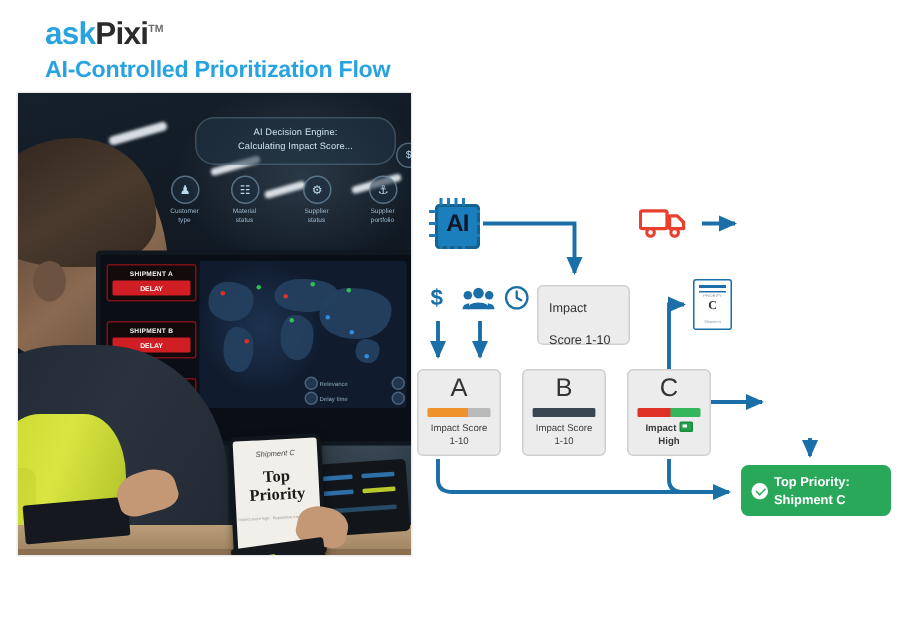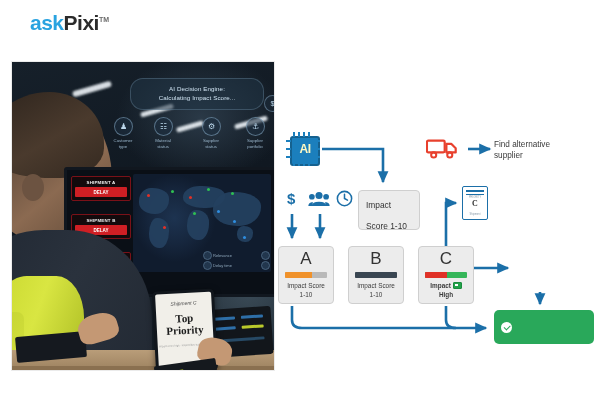--- a/index.html
+++ b/index.html
@@ -91,21 +91,21 @@
 
   
   .flow{position:absolute;left:276px;top:128px;width:318px;height:240px;}
   svg.lines{position:absolute;left:0;top:0;width:318px;height:240px;overflow:visible;}
 
   .node{position:absolute;box-sizing:border-box;}
   .box-gray{background:#ececec;border:1px solid #cfcfcf;border-radius:4px;}
 
   .ai-chip{position:absolute;left:10px;top:4px;width:34px;height:34px;}
   .chip-body{position:absolute;left:4px;top:4px;width:26px;height:26px;background:#1b7fbd;border:2px solid #15618f;border-radius:3px;
-    color:#fef9c3;font-size:12px;font-weight:bold;text-align:center;line-height:23px;letter-spacing:-.5px;}
+    color:#0f172a;font-size:16px;font-weight:bold;text-align:center;line-height:23px;letter-spacing:-.5px;}
   .pin{position:absolute;background:#1b7fbd;}
 
   .factors{position:absolute;left:2px;top:62px;width:76px;height:22px;}
   .fic{position:absolute;color:#1b6fa8;}
 
   .impact-box{position:absolute;left:82px;top:62px;width:62px;height:40px;}
   .impact-box span{display:block;color:#333;font-size:8.4px;line-height:1.4;padding:9px 0 0 7px;}
 
   .truck{position:absolute;left:150px;top:10px;width:34px;height:22px;}
 
@@ -136,20 +136,21 @@
   .goal .check:after{content:"";position:absolute;left:2.6px;top:3.4px;width:5px;height:2.6px;border-left:1.6px solid #29a85a;border-bottom:1.6px solid #29a85a;transform:rotate(-45deg);}
 </style>
 </head>
 <body>
 
 <div class="page">
 
   <div class="brand">
     <span class="ask">ask</span><span class="pixi">Pixi</span><span class="tm">TM</span>
   </div>
+  <div class="page-title">AI-Controlled Prioritization Flow</div>
 
   <div class="photo">
     <div class="ph-bg"></div>
 
     <div class="ph-light" style="left:60px;top:24px;width:40px;height:6px;"></div>
     <div class="ph-light" style="left:128px;top:46px;width:34px;height:5px;"></div>
     <div class="ph-light" style="left:164px;top:62px;width:28px;height:5px;"></div>
     <div class="ph-light" style="left:222px;top:58px;width:34px;height:5px;"></div>
 
     <div class="hud-bubble">
@@ -328,22 +329,20 @@
       <span>Impact</span>
       <span>Score 1-10</span>
     </div>
 
     <svg class="truck" viewBox="0 0 40 26">
       <rect x="1" y="3" width="21" height="14" rx="1.6" fill="none" stroke="#e8402d" stroke-width="2.6"></rect>
       <path d="M24 7 h6 l5 5 v5 h-11 z" fill="none" stroke="#e8402d" stroke-width="2.6" stroke-linejoin="round"></path>
       <circle cx="9" cy="20" r="3" fill="none" stroke="#e8402d" stroke-width="2.4"></circle>
       <circle cx="28" cy="20" r="3" fill="none" stroke="#e8402d" stroke-width="2.4"></circle>
     </svg>
-    <div class="lbl" style="left:218px;top:11px;white-space:pre-line;">Find alternative
-supplier</div>
 
     <div class="eink-small">
       <div class="ln" style="top:3px;"></div>
       <div class="ln" style="top:6.5px;height:1px;"></div>
       <div class="tiny" style="top:9px;">PRIORITY</div>
       <div class="cc">C</div>
       <div class="tiny" style="bottom:3px;">Shipment</div>
     </div>
 
     <div class="node box-gray card" style="left:2px;">
@@ -375,16 +374,20 @@
       </div>
       <div class="cap">
         <div><b>Impact</b> <i class="chip-green"></i></div>
         <div><b>High</b></div>
       </div>
     </div>
 
 
     <div class="goal">
       <div class="check"></div>
+      <div class="txt">
+        <div>Top Priority:</div>
+        <div>Shipment C</div>
+      </div>
     </div>
 
   </div>
 </div>
 
 </body></html>

